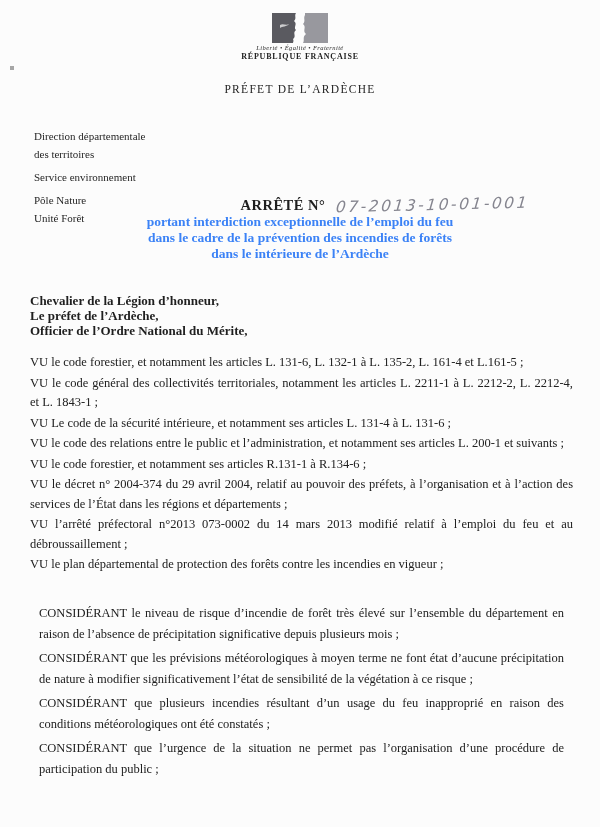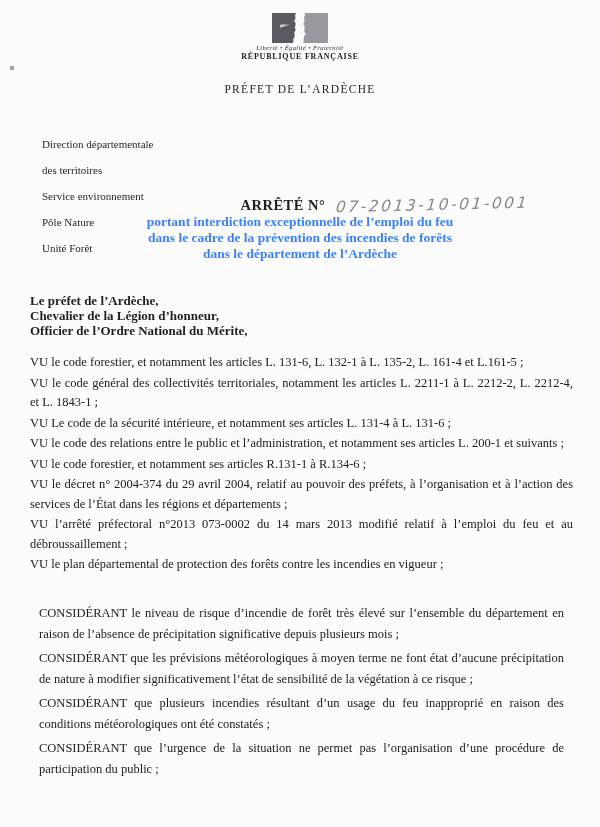--- a/index.html
+++ b/index.html
@@ -30,21 +30,21 @@
   
   .speck{
     position:absolute; left:10px; top:66px;
     width:4px; height:4px; background:#8a8a8a; opacity:.75;
   }
   
   .sender{
     position:absolute; top:125px; left:30px;
     font-size:11px; line-height:14px; color:#262626;
   }
-  .sender p{ margin:12px; }
+  .sender p{ margin:4px; }
   .sender .gap-m{ margin-top:9px; }
   
   .title-block{ margin-top:101px; text-align:center; }
   .arrete-line{
     position:relative; left:85px;
     font-weight:bold; font-size:14.5px; letter-spacing:.5px;
     white-space:nowrap;
   }
   .arrete-number{
     display:inline-block;
@@ -100,26 +100,26 @@
     <p>Unité Forêt</p>
   </div>
 
   <div class="title-block">
     <div class="arrete-line">
       <span class="arrete-label">ARRÊTÉ N°</span>
       <span class="arrete-number">07-2013-10-01-001</span>
     </div>
     <div class="subtitle">portant interdiction exceptionnelle de l’emploi du feu</div>
     <div class="subtitle">dans le cadre de la prévention des incendies de forêts</div>
-    <div class="subtitle">dans le département de l’Ardèche</div>
+    <div class="subtitle">dans le intérieure de l’Ardèche</div>
   </div>
 
   <div class="salutation">
+    <p>Chevalier de la Légion d’honneur,</p>
     <p>Le préfet de l’Ardèche,</p>
-    <p>Chevalier de la Légion d’honneur,</p>
     <p>Officier de l’Ordre National du Mérite,</p>
   </div>
 
   <div class="vu-block">
     <p>VU le code forestier, et notamment les articles L. 131-6, L. 132-1 à L. 135-2, L. 161-4 et L.161-5 ;</p>
     <p>VU le code général des collectivités territoriales, notamment les articles L. 2211-1 à L. 2212-2, L. 2212-4, et L. 1843-1 ;</p>
     <p>VU Le code de la sécurité intérieure, et notamment ses articles L. 131-4 à L. 131-6 ;</p>
     <p>VU le code des relations entre le public et l’administration, et notamment ses articles L. 200-1 et suivants ;</p>
     <p>VU le code forestier, et notamment ses articles R.131-1 à R.134-6 ;</p>
     <p>VU le décret n° 2004-374 du 29 avril 2004, relatif au pouvoir des préfets, à l’organisation et à l’action des services de l’État dans les régions et départements ;</p>

